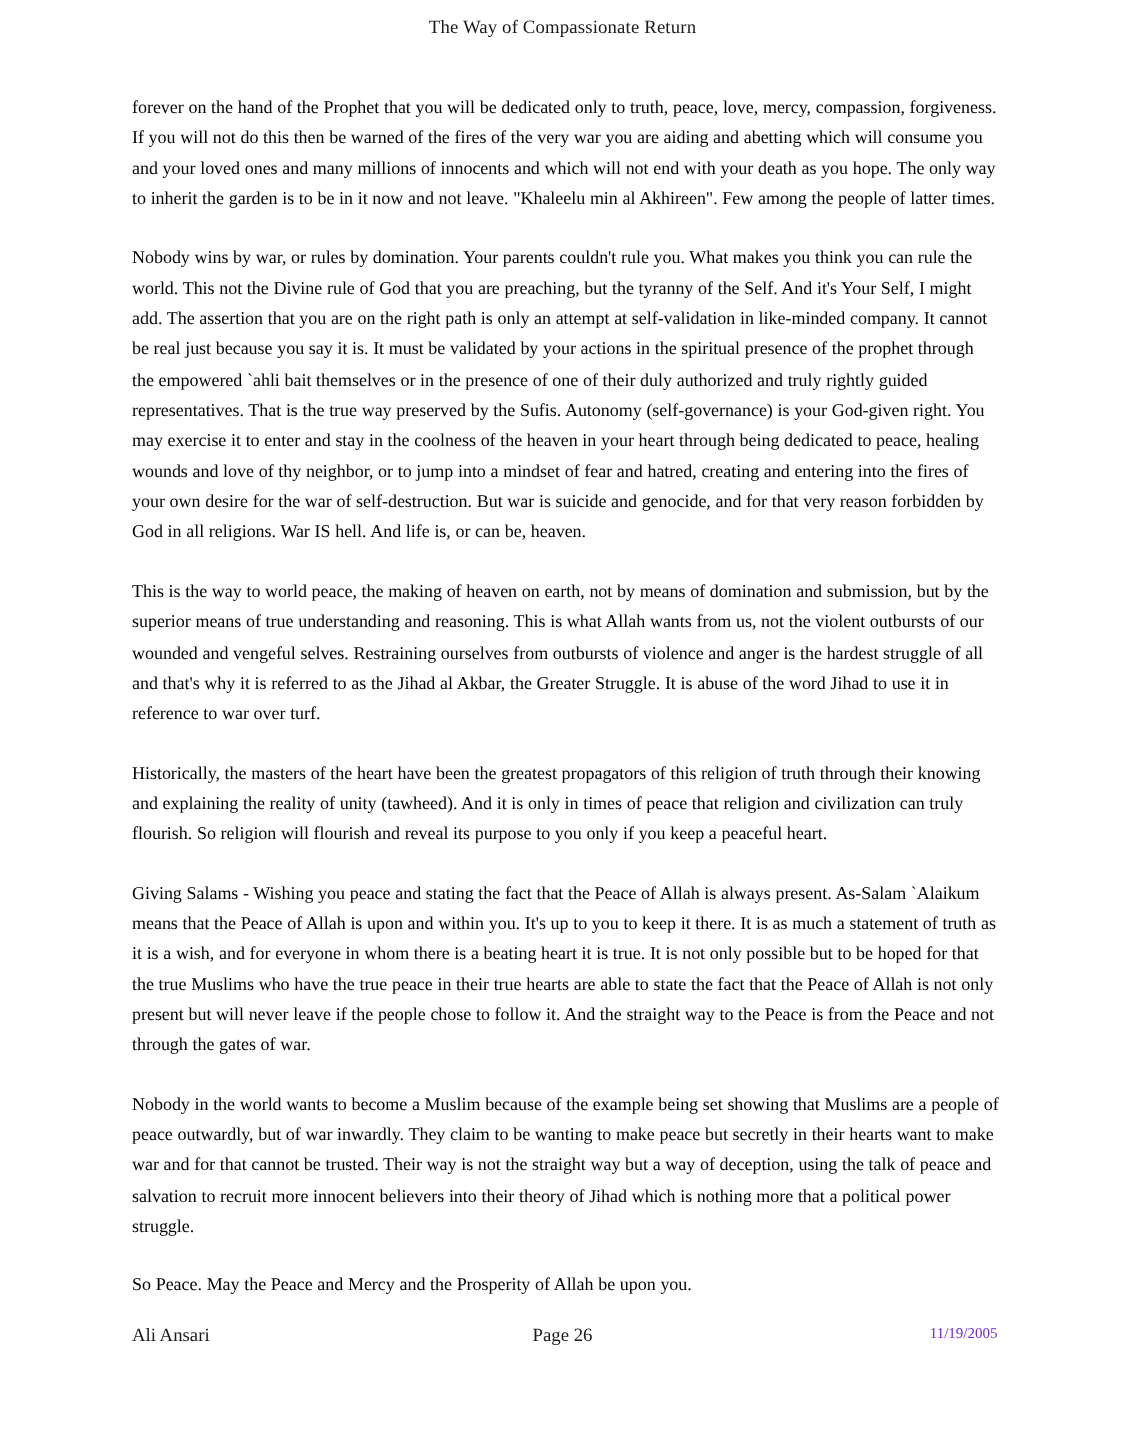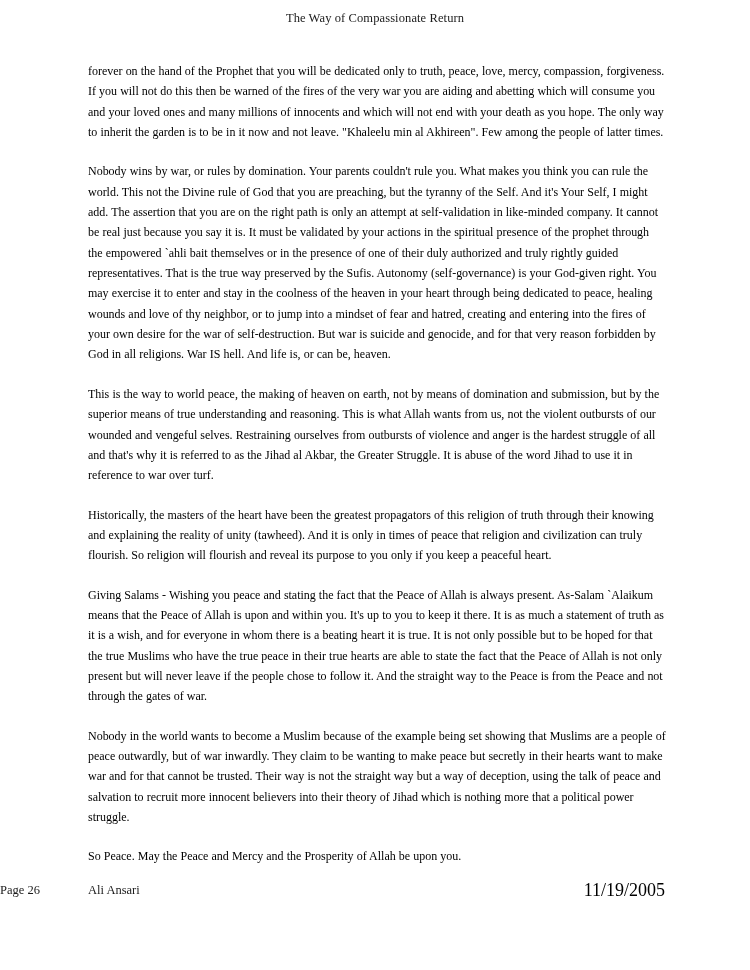--- a/index.html
+++ b/index.html
@@ -65,32 +65,32 @@
     font-size: 12.5px;
     line-height: 16px;
     color: #1a1a1a;
     white-space: nowrap;
   }
   .footer-center {
     position: absolute;
     left: 0;
     top: 0;
     width: 750px;
-    text-align: left;
+    text-align: center;
     font-size: 12.5px;
     line-height: 16px;
     color: #1a1a1a;
   }
   .footer-right {
     position: absolute;
     right: 85px;
     top: 0;
-    font-size: 18px;
+    font-size: 10px;
     line-height: 16px;
-    color: #000000;
+    color: #6d28d9;
     white-space: nowrap;
   }
 </style>
 </head>
 <body>
 
 <div class="page">
 
   <div class="page-header">
     <span>The Way of Compassionate Return</span>

